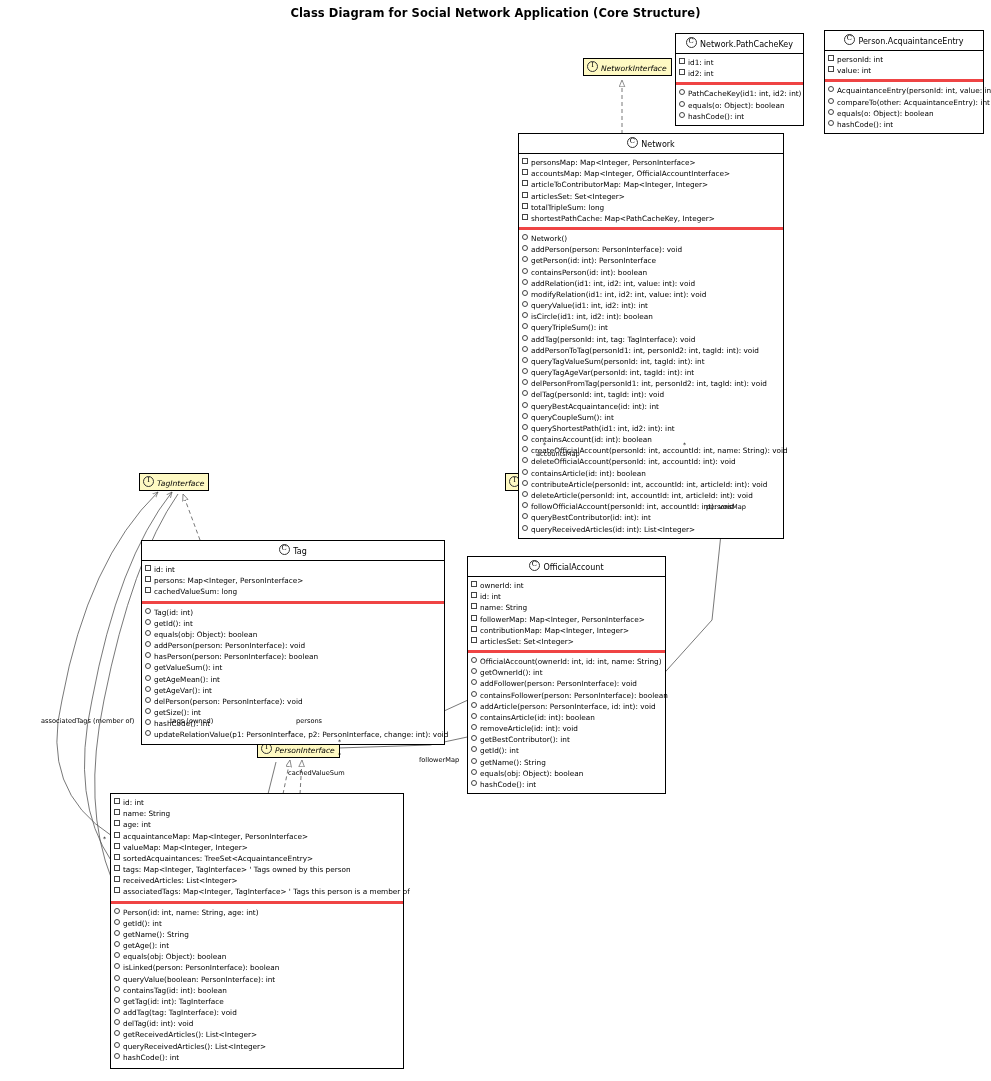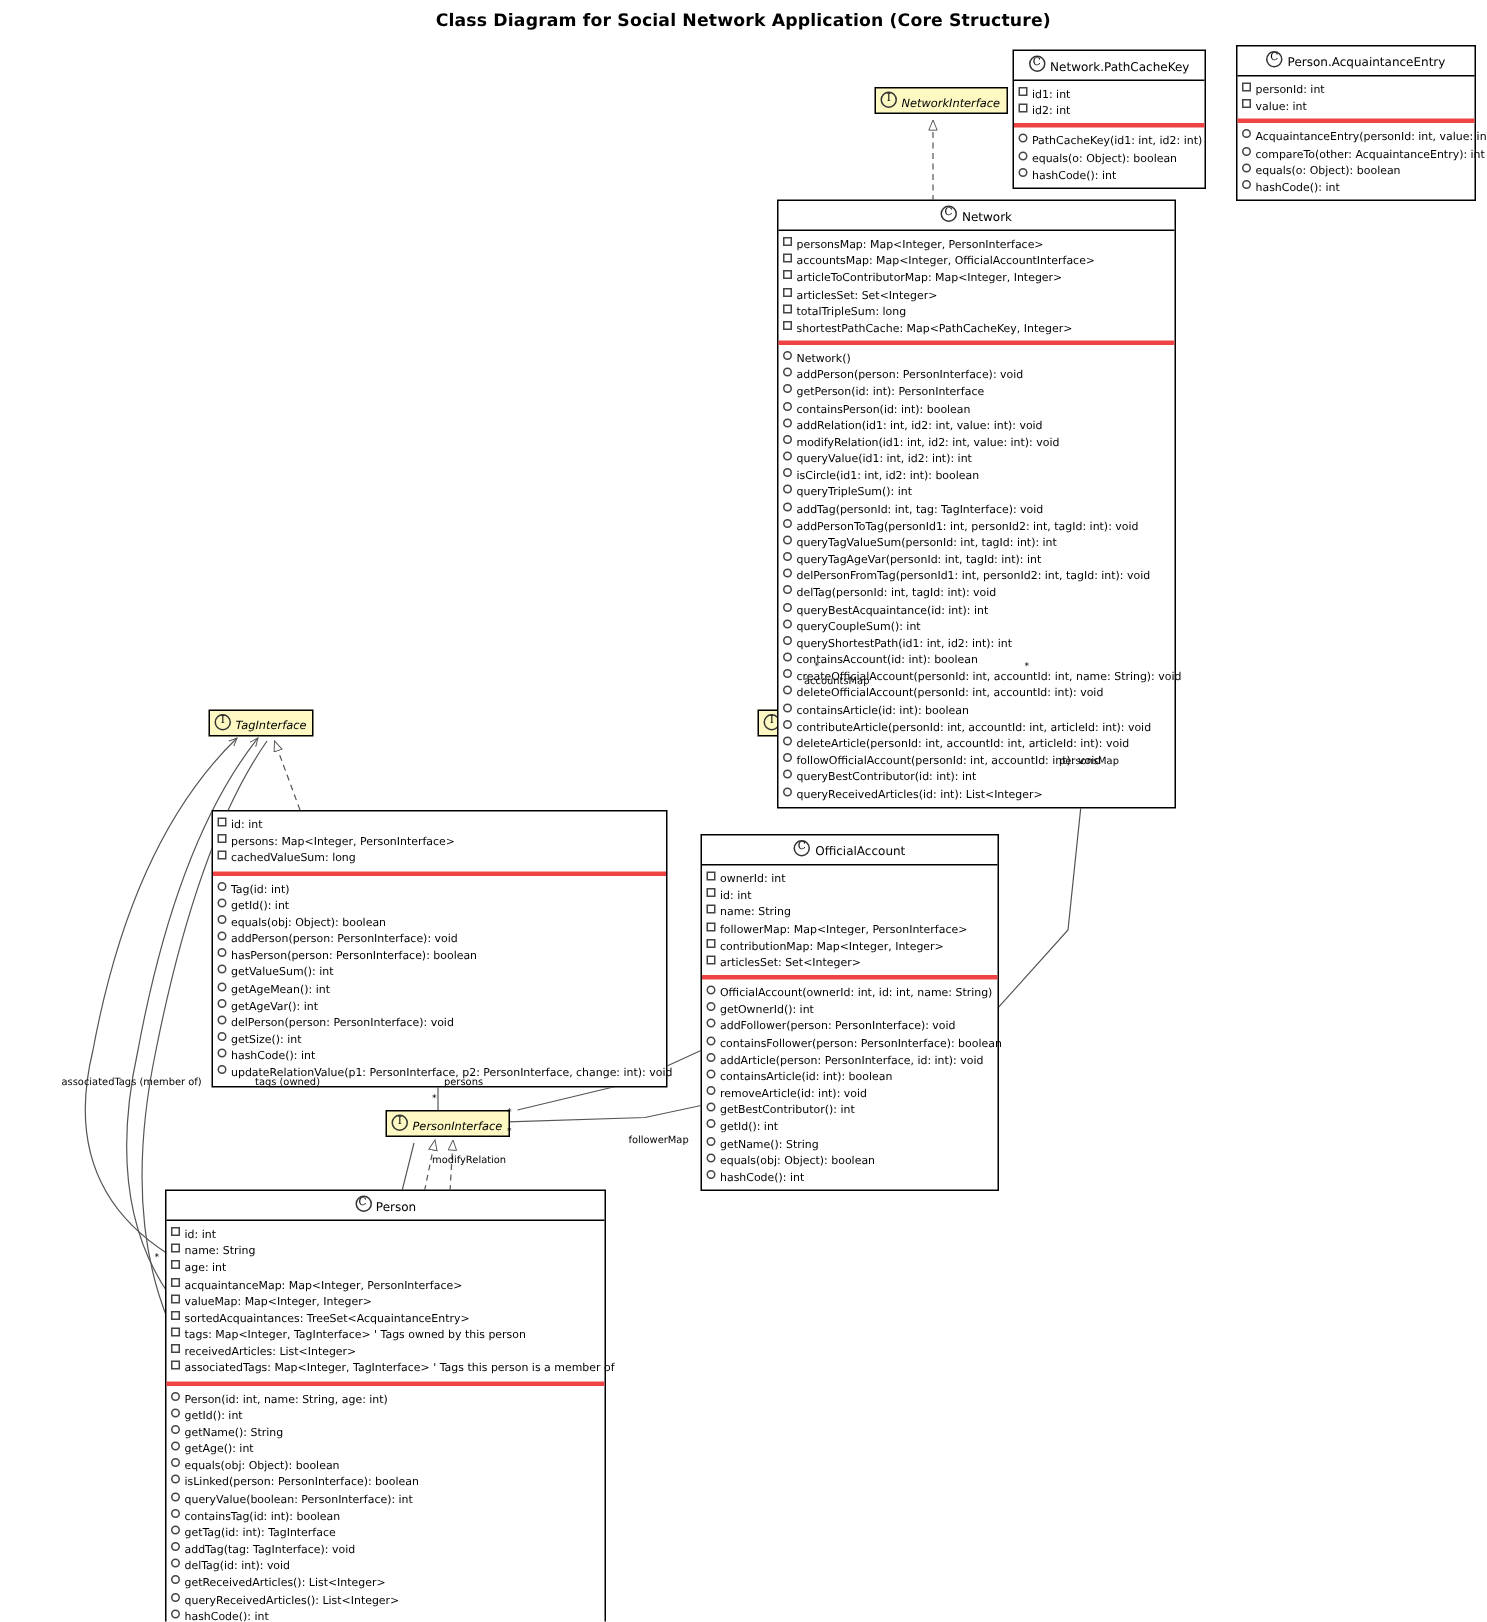--- a/index.html
+++ b/index.html
@@ -175,20 +175,23 @@
         <div class="row"><span class="op-m"></span><span>containsArticle(id: int): boolean</span></div>
         <div class="row"><span class="op-m"></span><span>contributeArticle(personId: int, accountId: int, articleId: int): void</span></div>
         <div class="row"><span class="op-m"></span><span>deleteArticle(personId: int, accountId: int, articleId: int): void</span></div>
         <div class="row"><span class="op-m"></span><span>followOfficialAccount(personId: int, accountId: int): void</span></div>
         <div class="row"><span class="op-m"></span><span>queryBestContributor(id: int): int</span></div>
         <div class="row"><span class="op-m"></span><span>queryReceivedArticles(id: int): List&lt;Integer&gt;</span></div>
       </div>
   </div>
 
   <div class="umlbox" style="left:141px;top:540px;width:304px;">
+    <div class="hdr">
+      <span class="cicon"></span><span>Tag</span>
+    </div>
     <div class="compartment" id="tag-attrs">
         <div class="row"><span class="attr-m"></span><span>id: int</span></div>
         <div class="row"><span class="attr-m"></span><span>persons: Map&lt;Integer, PersonInterface&gt;</span></div>
         <div class="row"><span class="attr-m"></span><span>cachedValueSum: long</span></div>
       </div>
     <div class="compartment" id="tag-ops">
         <div class="row"><span class="op-m"></span><span>Tag(id: int)</span></div>
         <div class="row"><span class="op-m"></span><span>getId(): int</span></div>
         <div class="row"><span class="op-m"></span><span>equals(obj: Object): boolean</span></div>
         <div class="row"><span class="op-m"></span><span>addPerson(person: PersonInterface): void</span></div>
@@ -225,23 +228,20 @@
         <div class="row"><span class="op-m"></span><span>removeArticle(id: int): void</span></div>
         <div class="row"><span class="op-m"></span><span>getBestContributor(): int</span></div>
         <div class="row"><span class="op-m"></span><span>getId(): int</span></div>
         <div class="row"><span class="op-m"></span><span>getName(): String</span></div>
         <div class="row"><span class="op-m"></span><span>equals(obj: Object): boolean</span></div>
         <div class="row"><span class="op-m"></span><span>hashCode(): int</span></div>
       </div>
   </div>
 
   <div class="umlbox" style="left:110px;top:793px;width:294px;">
-    <div class="hdr">
-      <span class="cicon"></span><span>Person</span>
-    </div>
     <div class="compartment" id="person-attrs">
         <div class="row"><span class="attr-m"></span><span>id: int</span></div>
         <div class="row"><span class="attr-m"></span><span>name: String</span></div>
         <div class="row"><span class="attr-m"></span><span>age: int</span></div>
         <div class="row"><span class="attr-m"></span><span>acquaintanceMap: Map&lt;Integer, PersonInterface&gt;</span></div>
         <div class="row"><span class="attr-m"></span><span>valueMap: Map&lt;Integer, Integer&gt;</span></div>
         <div class="row"><span class="attr-m"></span><span>sortedAcquaintances: TreeSet&lt;AcquaintanceEntry&gt;</span></div>
         <div class="row"><span class="attr-m"></span><span>tags: Map&lt;Integer, TagInterface&gt; ' Tags owned by this person</span></div>
         <div class="row"><span class="attr-m"></span><span>receivedArticles: List&lt;Integer&gt;</span></div>
         <div class="row"><span class="attr-m"></span><span>associatedTags: Map&lt;Integer, TagInterface&gt; ' Tags this person is a member of</span></div>
@@ -262,21 +262,21 @@
         <div class="row"><span class="op-m"></span><span>queryReceivedArticles(): List&lt;Integer&gt;</span></div>
         <div class="row"><span class="op-m"></span><span>hashCode(): int</span></div>
         <div class="row"></div>
       </div>
   </div>
 
   <div class="edgelabel" style="left:536px;top:450px;">accountsMap</div>
   <div class="edgelabel" style="left:706px;top:503px;">personsMap</div>
   <div class="edgelabel" style="left:296px;top:717px;">persons</div>
   <div class="edgelabel" style="left:419px;top:717px;margin-top:39px;">followerMap</div>
-  <div class="edgelabel" style="left:288px;top:769px;">modifyRelation</div>
+  <div class="edgelabel" style="left:288px;top:769px;">cachedValueSum</div>
   <div class="edgelabel" style="left:41px;top:717px;">associatedTags (member of)</div>
   <div class="edgelabel" style="left:170px;top:717px;">tags (owned)</div>
 
   <div class="mult" style="left:543px;top:441px;">*</div>
   <div class="mult" style="left:683px;top:441px;">*</div>
   <div class="mult" style="left:288px;top:729px;">*</div>
   <div class="mult" style="left:338px;top:738px;">*</div>
   <div class="mult" style="left:338px;top:751px;">*</div>
   <div class="mult" style="left:103px;top:835px;">*</div>
 

